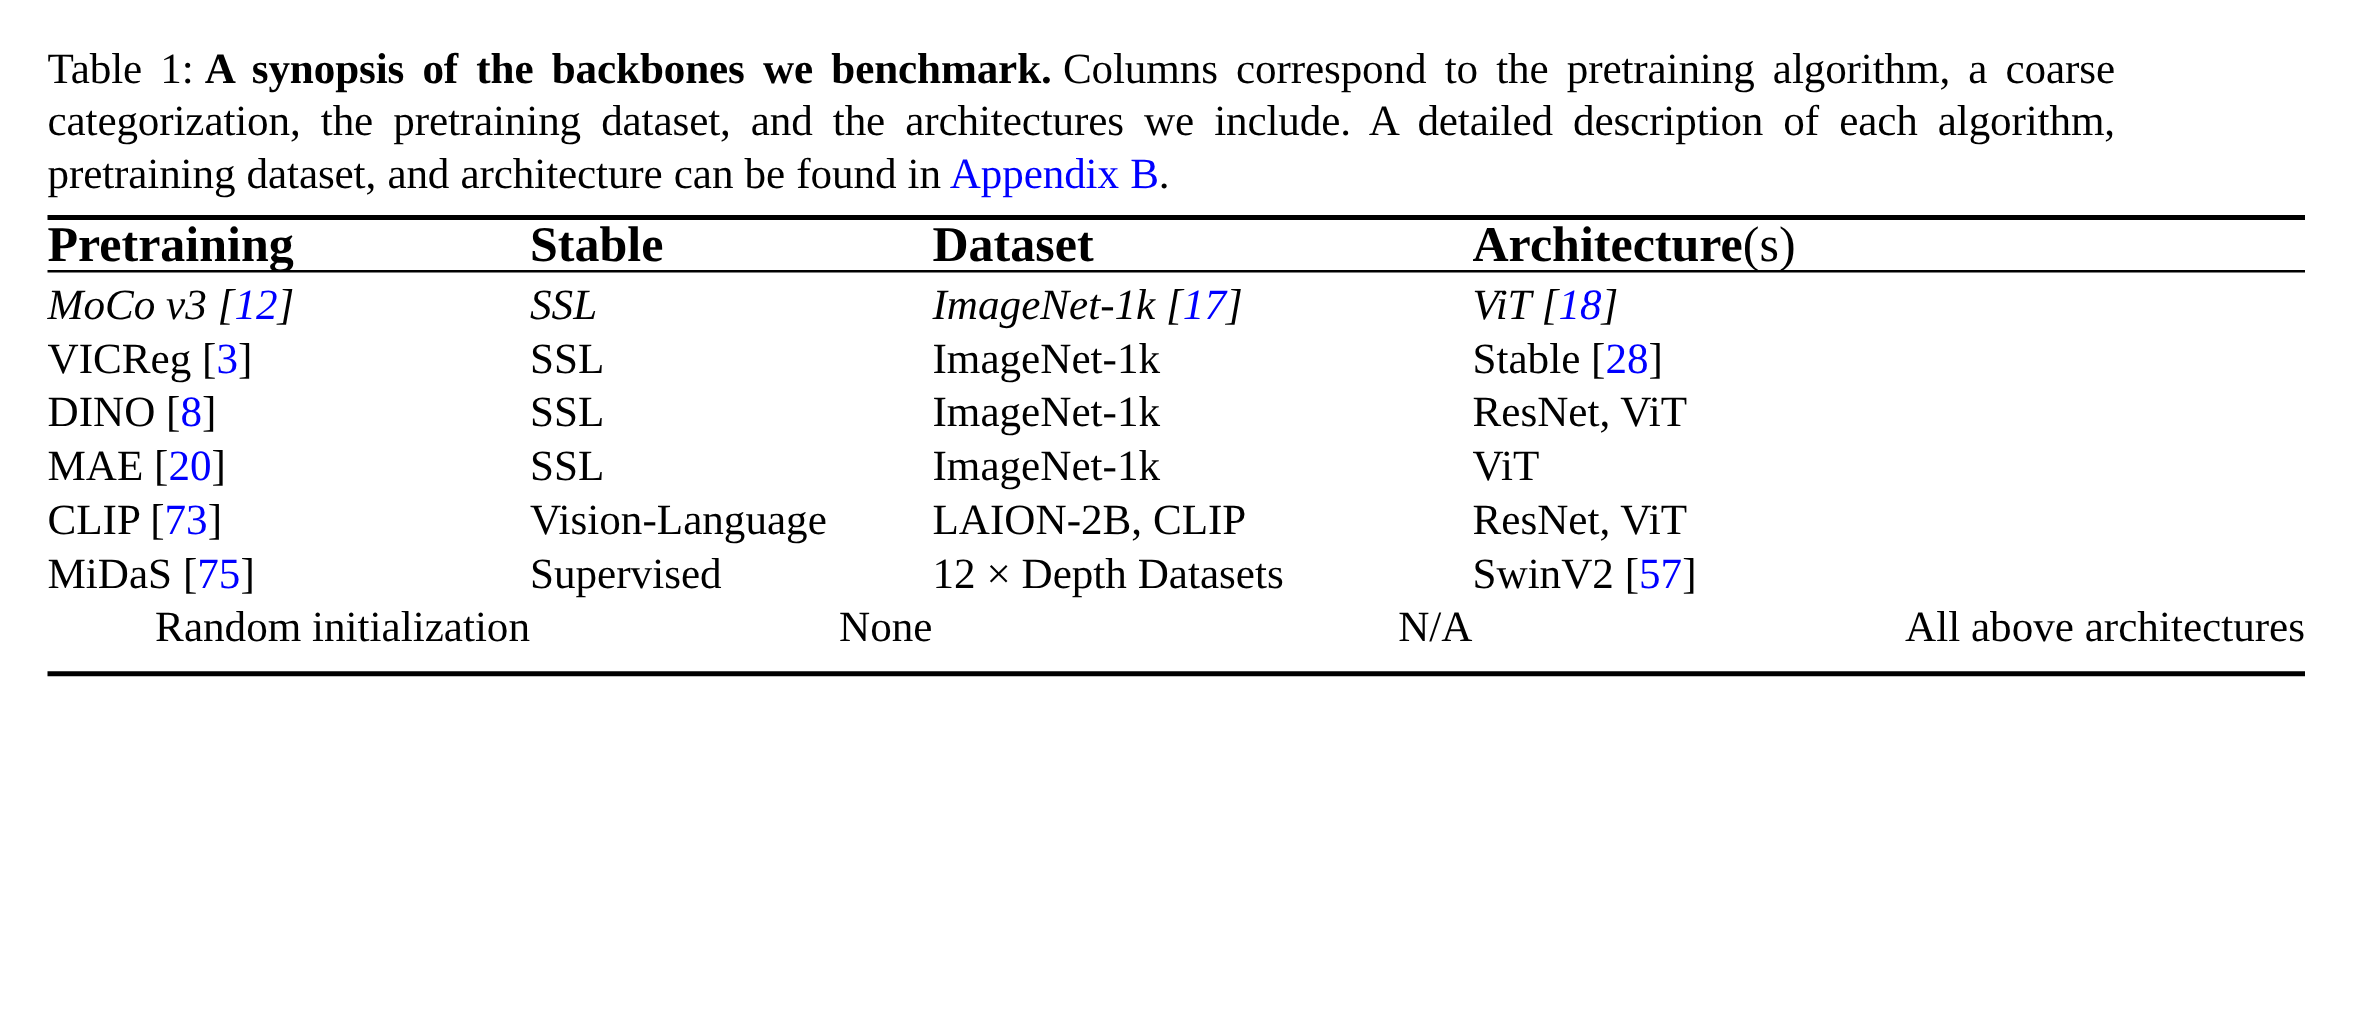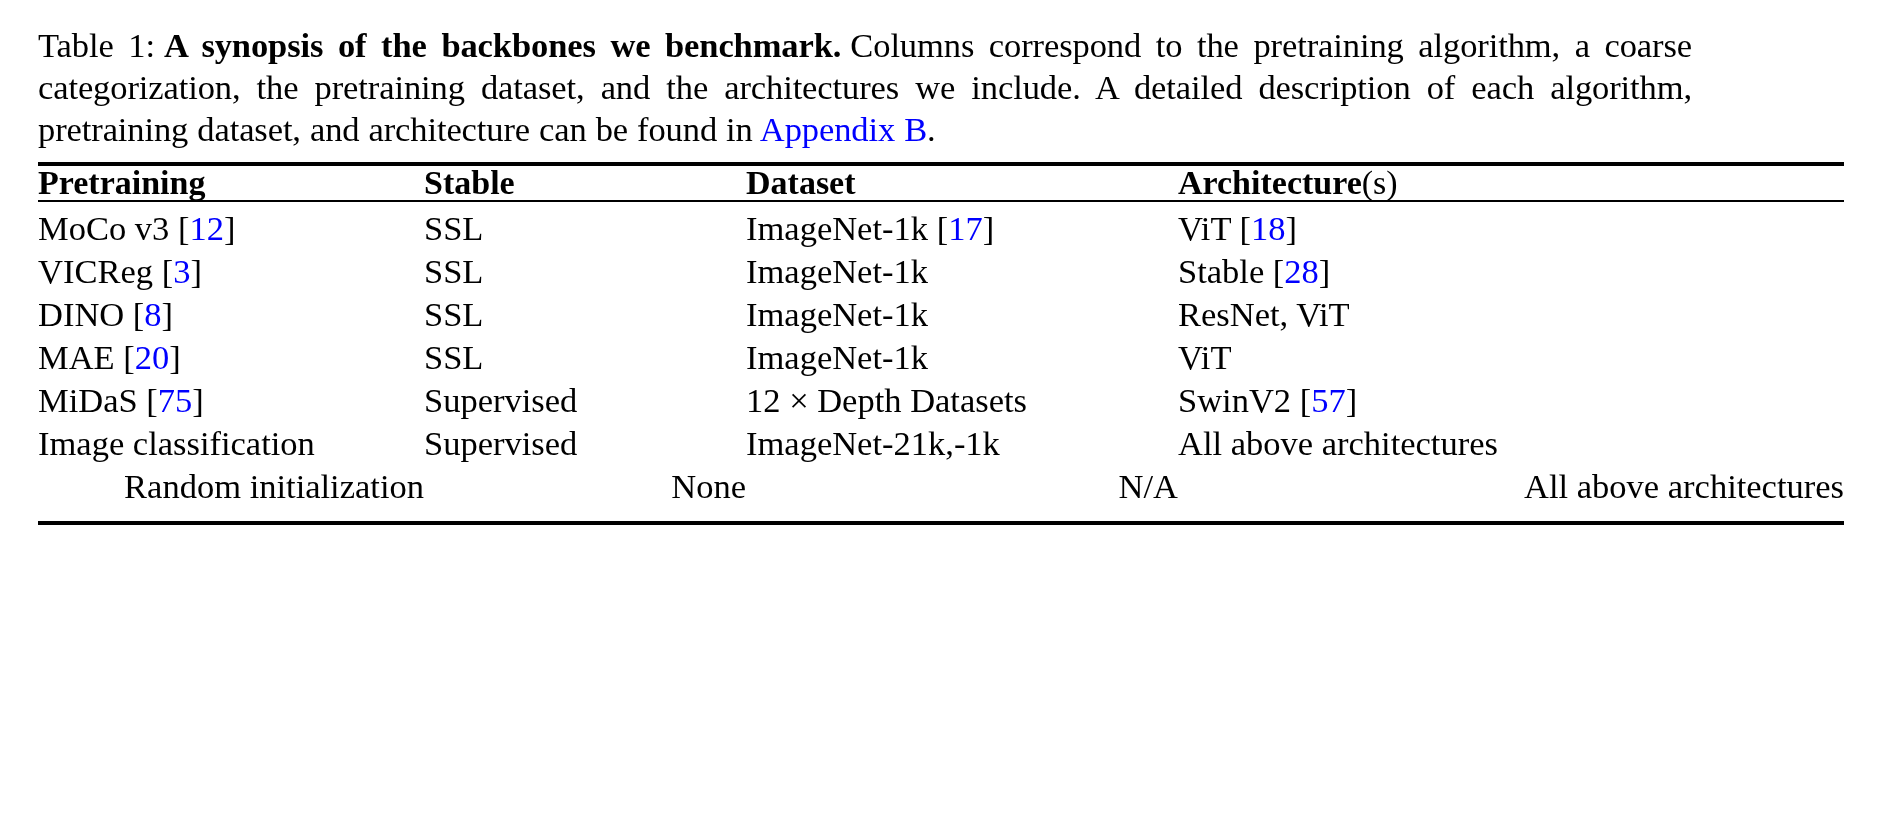--- a/index.html
+++ b/index.html
@@ -14,21 +14,21 @@
     overflow: hidden;
     font-family: "Liberation Serif", "DejaVu Serif", serif;
     color: #000000;
   }
 
   #page {
     position: relative;
     width: 1732px;
     height: 816px;
     box-sizing: border-box;
-    padding: 24px 40px 0 38px;
+    padding: 34px 40px 0 38px;
   }
 
   
   .caption {
     font-size: 34.5px;
     line-height: 42px;
     text-align: justify;
     text-justify: inter-word;
     letter-spacing: -0.1px;
     word-spacing: 0.5px;
@@ -77,31 +77,31 @@
     height: 0;
     border: 0;
     border-top: 4.5px solid #000;
     margin: 0;
   }
 
   .head-row th {
     font-weight: 700;
     padding-top: 14px;
     padding-bottom: 16px;
-    font-size: 34px;
+    font-size: 40px;
   }
   .head-row th .reg { font-weight: 400; }
 
   tbody.data td {
     padding-top: 0;
     padding-bottom: 0;
     height: 43px;
     font-size: 34.5px;
   }
-  tbody.data tr:first-child td { padding-top: 9px; }
+  tbody.data tr:first-child td { padding-top: 9px; font-style: italic; }
   tbody.data tr:last-child td { padding-bottom: 9px; text-align: right; }
 
   
   .col-pretraining { width: 386px; }
   .col-style       { width: 322px; }
   .col-dataset     { width: 432px; }
   .col-arch        { width: auto; }
 
   .cite-b { color: #000; }
 </style>
@@ -147,30 +147,30 @@
             <td class="col-dataset"><span>ImageNet-1k</span></td>
             <td class="col-arch"><span>ResNet, ViT</span></td>
           </tr>
           <tr>
             <td class="col-pretraining"><span>MAE</span> <span class="cite-b">[</span><span class="link">20</span><span class="cite-b">]</span></td>
             <td class="col-style"><span>SSL</span></td>
             <td class="col-dataset"><span>ImageNet-1k</span></td>
             <td class="col-arch"><span>ViT</span></td>
           </tr>
           <tr>
+            <td class="col-pretraining"><span>CLIP</span> <span class="cite-b">[</span><span class="link">73</span><span class="cite-b">]</span></td>
+            <td class="col-style"><span>Vision-Language</span></td>
+            <td class="col-dataset"><span>LAION-2B, CLIP</span></td>
+            <td class="col-arch"><span>ResNet, ViT</span></td>
+          </tr>
+          <tr>
             <td class="col-pretraining"><span>MiDaS</span> <span class="cite-b">[</span><span class="link">75</span><span class="cite-b">]</span></td>
             <td class="col-style"><span>Supervised</span></td>
             <td class="col-dataset"><span>12 × Depth Datasets</span></td>
             <td class="col-arch"><span>SwinV2</span> <span class="cite-b">[</span><span class="link">57</span><span class="cite-b">]</span></td>
-          </tr>
-          <tr>
-            <td class="col-pretraining"><span>Image classification</span></td>
-            <td class="col-style"><span>Supervised</span></td>
-            <td class="col-dataset"><span>ImageNet-21k,-1k</span></td>
-            <td class="col-arch"><span>All above architectures</span></td>
           </tr>
           <tr>
             <td class="col-pretraining"><span>Random initialization</span></td>
             <td class="col-style"><span>None</span></td>
             <td class="col-dataset"><span>N/A</span></td>
             <td class="col-arch"><span>All above architectures</span></td>
           </tr>
         </tbody>
     </table>
     <hr class="rule-bottom">

